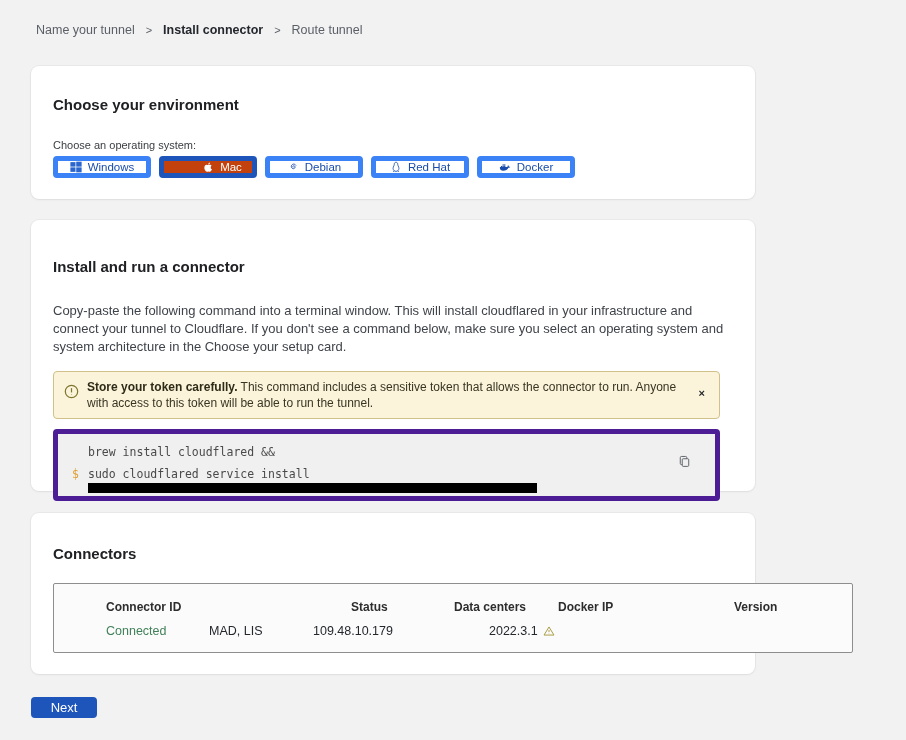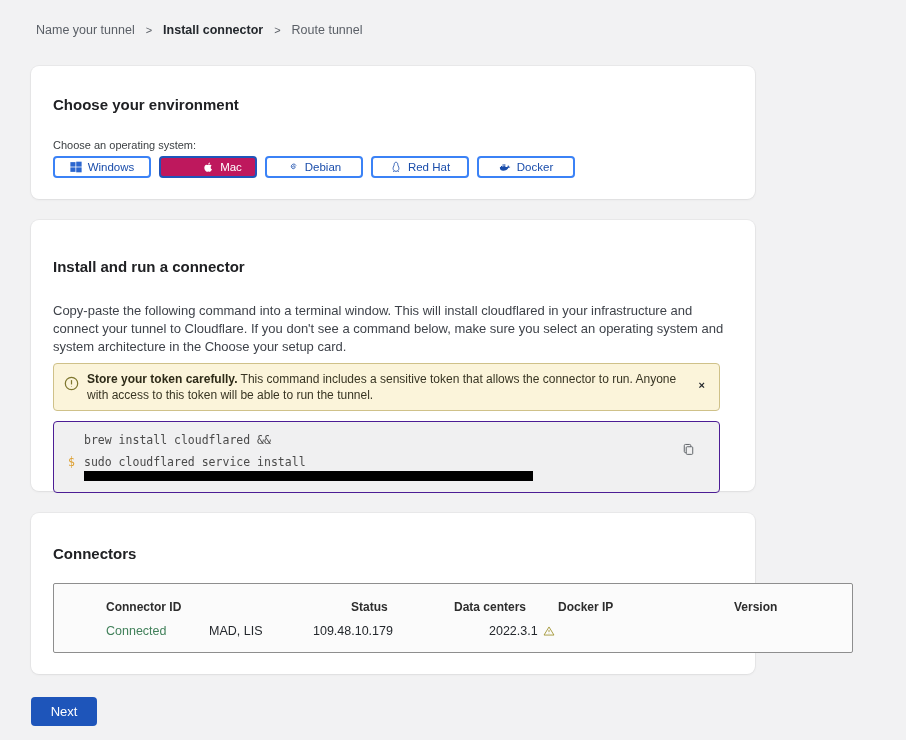--- a/index.html
+++ b/index.html
@@ -34,50 +34,50 @@
   .card h2 { font-size:15px; font-weight:bold; color:#202124; line-height:18px; }
   #card-env h2 { padding-top:30px; }
   #card-install h2 { padding-top:38px; }
   #card-connectors h2 { padding-top:32px; }
 
   
   .os-label { margin-top:25px; font-size:11px; color:#3c4043; }
   .os-row { display:flex; gap:8px; margin-top:5px; }
   .os-btn {
     width:98px; height:22px;
-    border:2px solid #3b82f6; border-radius:4px;
+    border:5px solid #3b82f6; border-radius:4px;
     background:#fff; color:#1a4dab;
     font-family:"Liberation Sans", sans-serif;
     font-size:11.5px;
     display:flex; align-items:center; justify-content:center; gap:6px;
     cursor:pointer;
   }
   .os-btn svg { width:12px; height:12px; flex:none; }
-  .os-btn.selected { background:#be185d; border-color:#1e55ba; color:#fff;padding-left:28px; }
+  .os-btn.selected { background:#c2410c; border-color:#1e55ba; color:#fff;padding-left:28px; }
 
   
   .desc { margin-top:26px; font-size:13px; line-height:18px; color:#3f434a; max-width:800px; }
   .banner {
-    margin-top:7px; width:667px;
+    margin-top:15px; width:667px;
     background:#fbf4da; border:1px solid #cfc189; border-radius:4px;
     padding:7px 10px 7px 10px;
     display:flex; gap:8px; align-items:flex-start;
     font-size:12px; line-height:16px; color:#383523;
   }
   .banner .alert-ic { flex:none; width:15px; height:15px; color:#7d762e; margin-top:5px; }
   .banner .txt { flex:1; padding-right:10px; }
   .banner .txt b { color:#2e2b18; }
   .banner .close {
     flex:none; border:none; background:none; cursor:pointer;
     font-size:11px; font-weight:bold; color:#24282d; margin-top:8px; padding:0 4px;
   }
   .codeblock {
     position:relative;
     margin-top:10px; width:667px; height:72px;
-    background:#f0f0f1; border:1px solid #4c1d95; border-radius:4px;
+    background:#f0f0f1; border:5px solid #4c1d95; border-radius:4px;
     font-family:"DejaVu Sans Mono", monospace;
     font-size:11.5px; color:#4a4a4a;
     padding:11px 16px 12px 14px;
   }
   .code-line1 { padding-left:16px; white-space:nowrap; }
   .code-row { display:flex; margin-top:8px; }
   .code-row .prompt { width:16px; color:#dd9f2f; flex:none; }
   .code-row .cmds { flex:1; }
   .token-line { display:flex; align-items:center; height:11px; margin-top:1px; }
   .token-line .tok { font-size:10.5px; line-height:11px; }
@@ -104,21 +104,21 @@
   .trow .c5 { flex:1; }
   .thead { font-weight:bold; color:#2d2d2d; }
   .tvals { margin-top:10px; font-size:12.5px; color:#24282d; }
   .status-ok { color:#41805a; }
   .version-cell { display:flex; align-items:center; gap:5px; }
   .warn-ic { width:12px; height:12px; color:#a09433; }
 
   
   .next-btn {
     position:absolute; left:31px; top:697px;
-    width:66px; height:29px;
+    width:66px; height:21px;
     background:#1e55ba; color:#fff;
     border:none; border-radius:4px;
     font-family:"Liberation Sans", sans-serif;
     font-size:13px; cursor:pointer;
   }
 </style>
 </head>
 <body>
 
 <nav class="breadcrumb">

